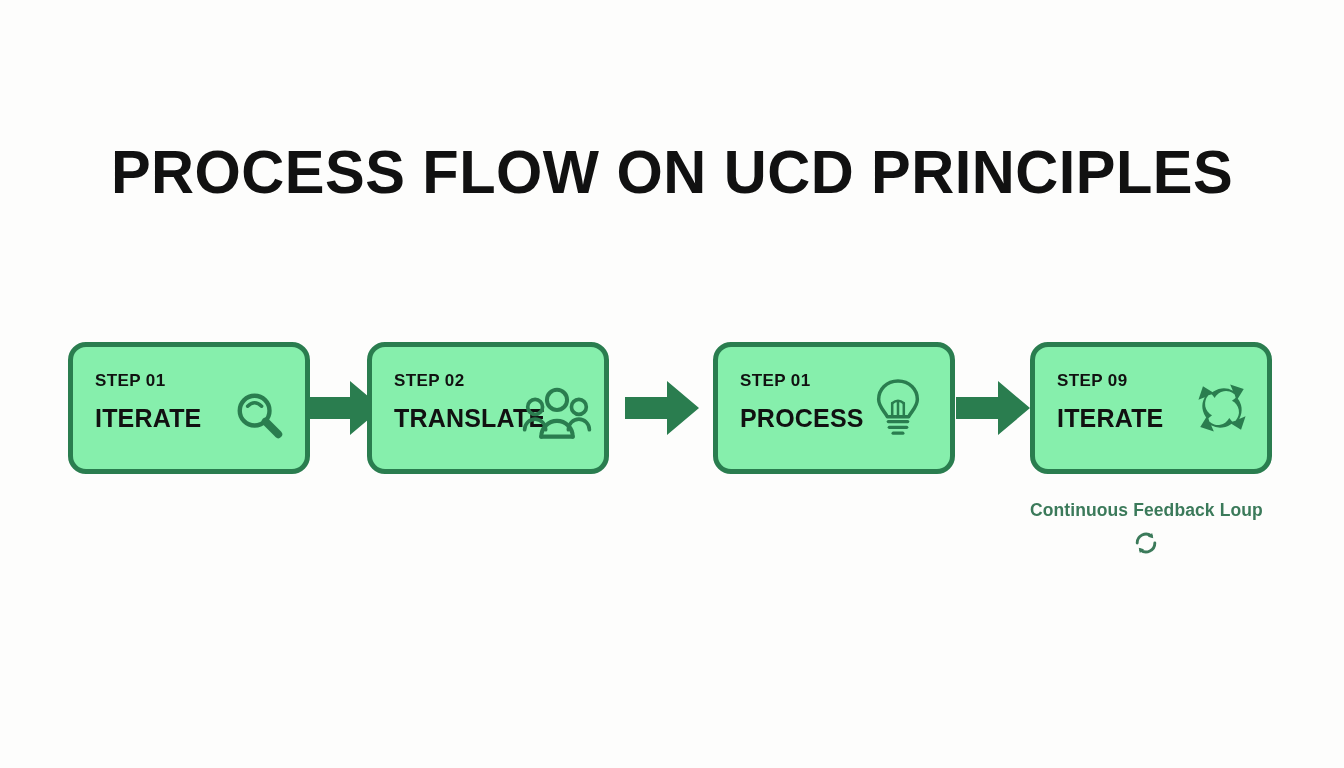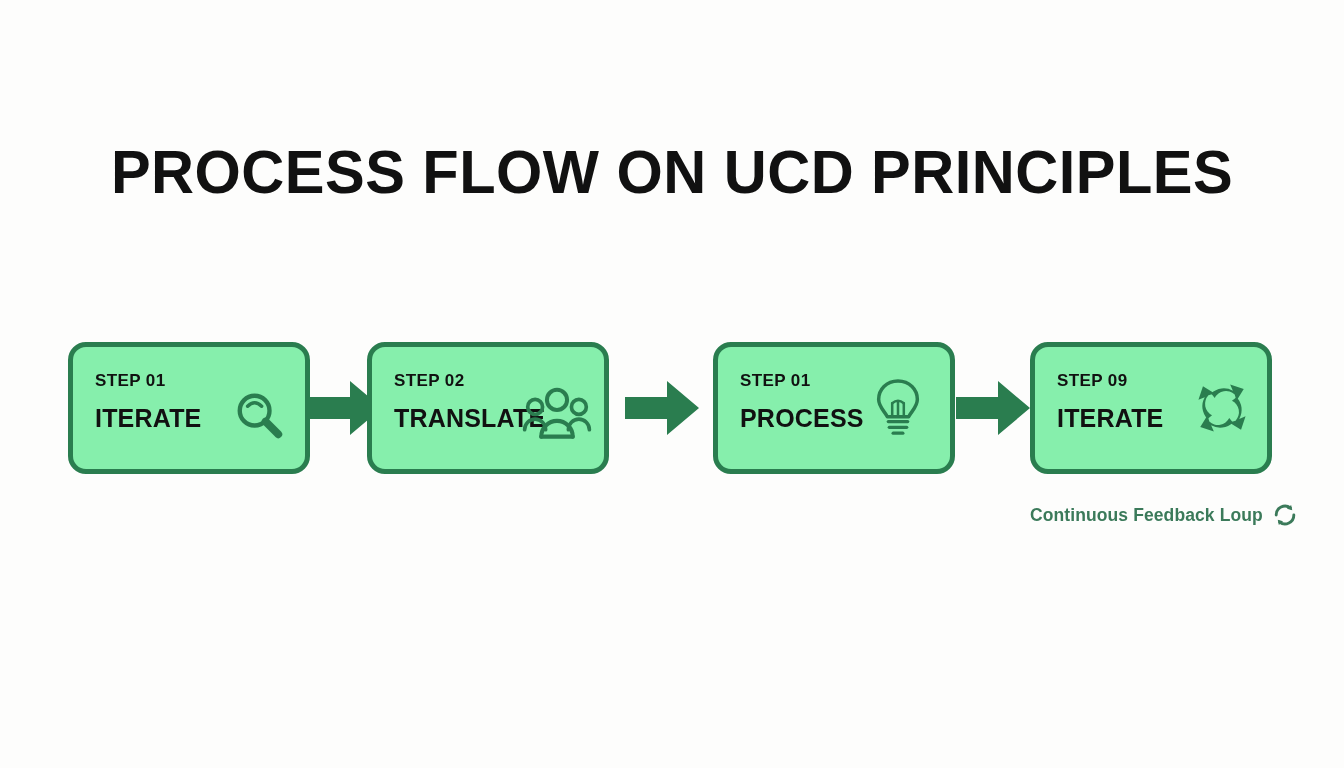--- a/index.html
+++ b/index.html
@@ -112,20 +112,21 @@
 
   
   #feedback-note {
     position: absolute;
     top: 500px;
     left: 1030px;
     display: flex;
     align-items: center;
     gap: 9px;
     height: 30px;
+    flex-direction: column;
   }
   #feedback-note .fb-text {
     font-size: 17.5px;
     font-weight: 700;
     color: #3b7a5a;
     letter-spacing: 0.1px;
     white-space: nowrap;
   }
   #feedback-note .fb-icon {
     width: 26px;

